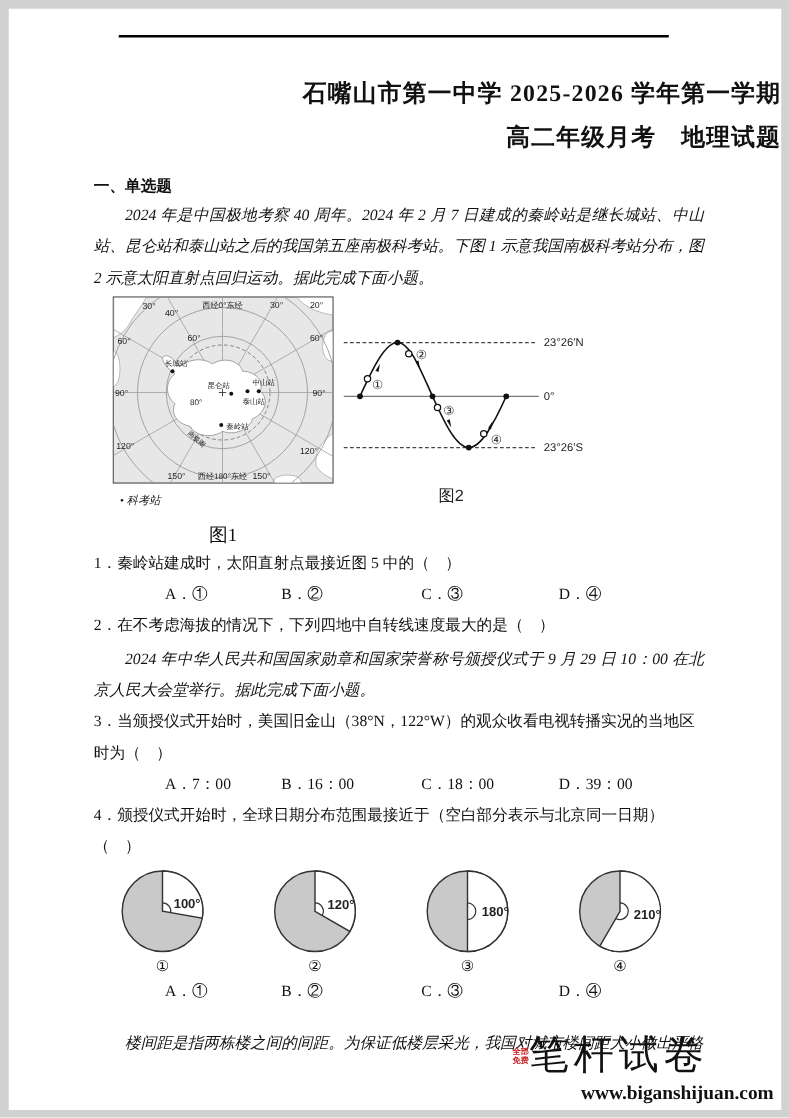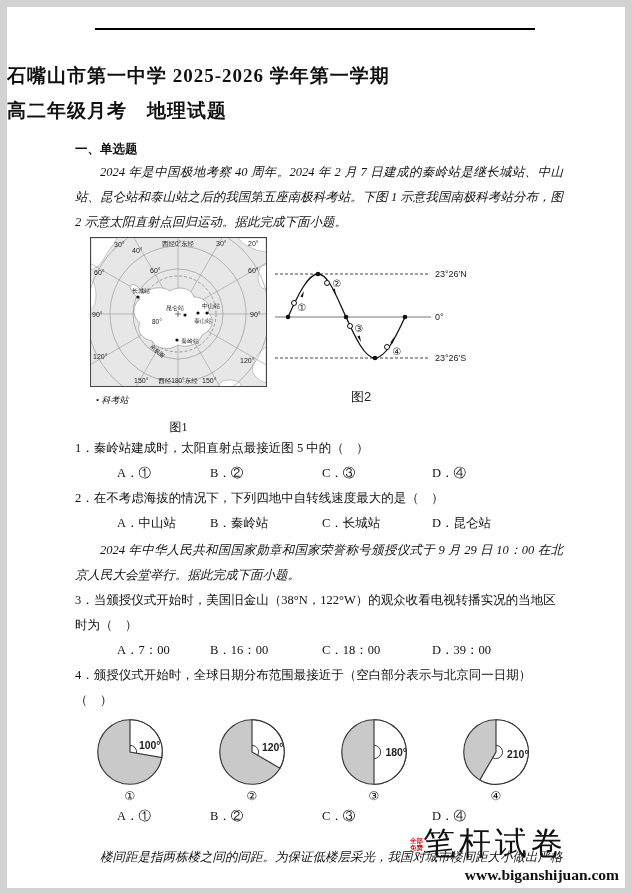--- a/index.html
+++ b/index.html
@@ -1,32 +1,32 @@
 <!DOCTYPE html>
 <html><head>
 <meta charset="utf-8">
 <style>
   html,body{margin:0;padding:0;}
   body{width:632px;height:894px;background:#d2d2d2;font-family:"Liberation Serif","DejaVu Serif",serif;color:#111;position:relative;}
   .page{position:absolute;left:7px;top:7px;width:618px;height:881px;background:#ffffff;overflow:hidden;}
   .rule{margin:21px 0 0 88px;width:440px;border-top:2px solid #000;}
-  .title{text-align:left;font-weight:bold;font-size:19px;line-height:35px;margin-top:28px;letter-spacing:1px;}
+  .title{text-align:right;font-weight:bold;font-size:19px;line-height:35px;margin-top:28px;letter-spacing:1px;}
   .content{margin:0 62px 0 68px;font-size:12.5px;}
   .sec{font-weight:bold;margin-top:13px;font-size:12.5px;}
   .para{font-style:italic;text-indent:2em;line-height:25px;text-align:justify;margin-top:2px;}
   .qline{line-height:25px;}
   .opts{display:flex;line-height:25px;padding-left:42px;}
-  .opts .w1{width:93px;}
+  .opts .w1{width:93px;margin-left:15px;}
   .opts .w2{width:112px;}
   .opts .w3{width:110px;}
   .figs{display:flex;margin:2px 0 0 15px;}
   .fig1{width:177px;}
   .legend{font-size:9px;margin:3px 0 12px 6px;font-style:italic;}
   .legend .dot{font-size:9px;font-style:normal;}
-  .cap1{text-align:center;font-size:12px;margin-top:0px;}
+  .cap1{text-align:center;font-size:15px;margin-top:0px;}
   .fig2{margin:12px 0 0 6px;}
   svg text{font-family:"Liberation Sans","DejaVu Sans",sans-serif;fill:#222;}
   .pies{display:flex;margin:2px 0 0 14px;gap:40px;}
   .pieb{width:82px;text-align:center;}
   .pieb svg{overflow:visible;display:block;margin:0 auto;}
   .ptag{font-size:12px;line-height:15px;}
   .fpara{margin-top:16px;}
   .logo{position:absolute;right:6px;bottom:4px;text-align:right;}
   .brandrow{margin-right:52px;white-space:nowrap;}
   .stamp{display:inline-block;color:#cc1f1f;font-size:6.5px;line-height:7px;font-weight:bold;font-family:"Liberation Sans",sans-serif;text-align:center;vertical-align:4px;}
@@ -160,26 +160,20 @@
 
     <div class="qline"><span>1．</span><span>秦岭站建成时，太阳直射点最接近图 5 中的（　）</span></div>
     <div class="opts">
       <span class="w1"><span>A．</span><span>①</span></span>
       <span class="w2"><span>B．</span><span>②</span></span>
       <span class="w3"><span>C．</span><span>③</span></span>
       <span><span>D．</span><span>④</span></span>
     </div>
 
     <div class="qline"><span>2．</span><span>在不考虑海拔的情况下，下列四地中自转线速度最大的是（　）</span></div>
-    <div class="opts">
-      <span class="w1"><span>A．</span><span>中山站</span></span>
-      <span class="w2"><span>B．</span><span>秦岭站</span></span>
-      <span class="w3"><span>C．</span><span>长城站</span></span>
-      <span><span>D．</span><span>昆仑站</span></span>
-    </div>
 
     <div class="para">2024 年中华人民共和国国家勋章和国家荣誉称号颁授仪式于 9 月 29 日 10：00 在北京人民大会堂举行。据此完成下面小题。</div>
 
     <div class="qline"><span>3．</span><span>当颁授仪式开始时，美国旧金山（38°N，122°W）的观众收看电视转播实况的当地区时为（　）</span></div>
     <div class="opts">
       <span class="w1"><span>A．</span><span>7：00</span></span>
       <span class="w2"><span>B．</span><span>16：00</span></span>
       <span class="w3"><span>C．</span><span>18：00</span></span>
       <span><span>D．</span><span>39：00</span></span>
     </div>

